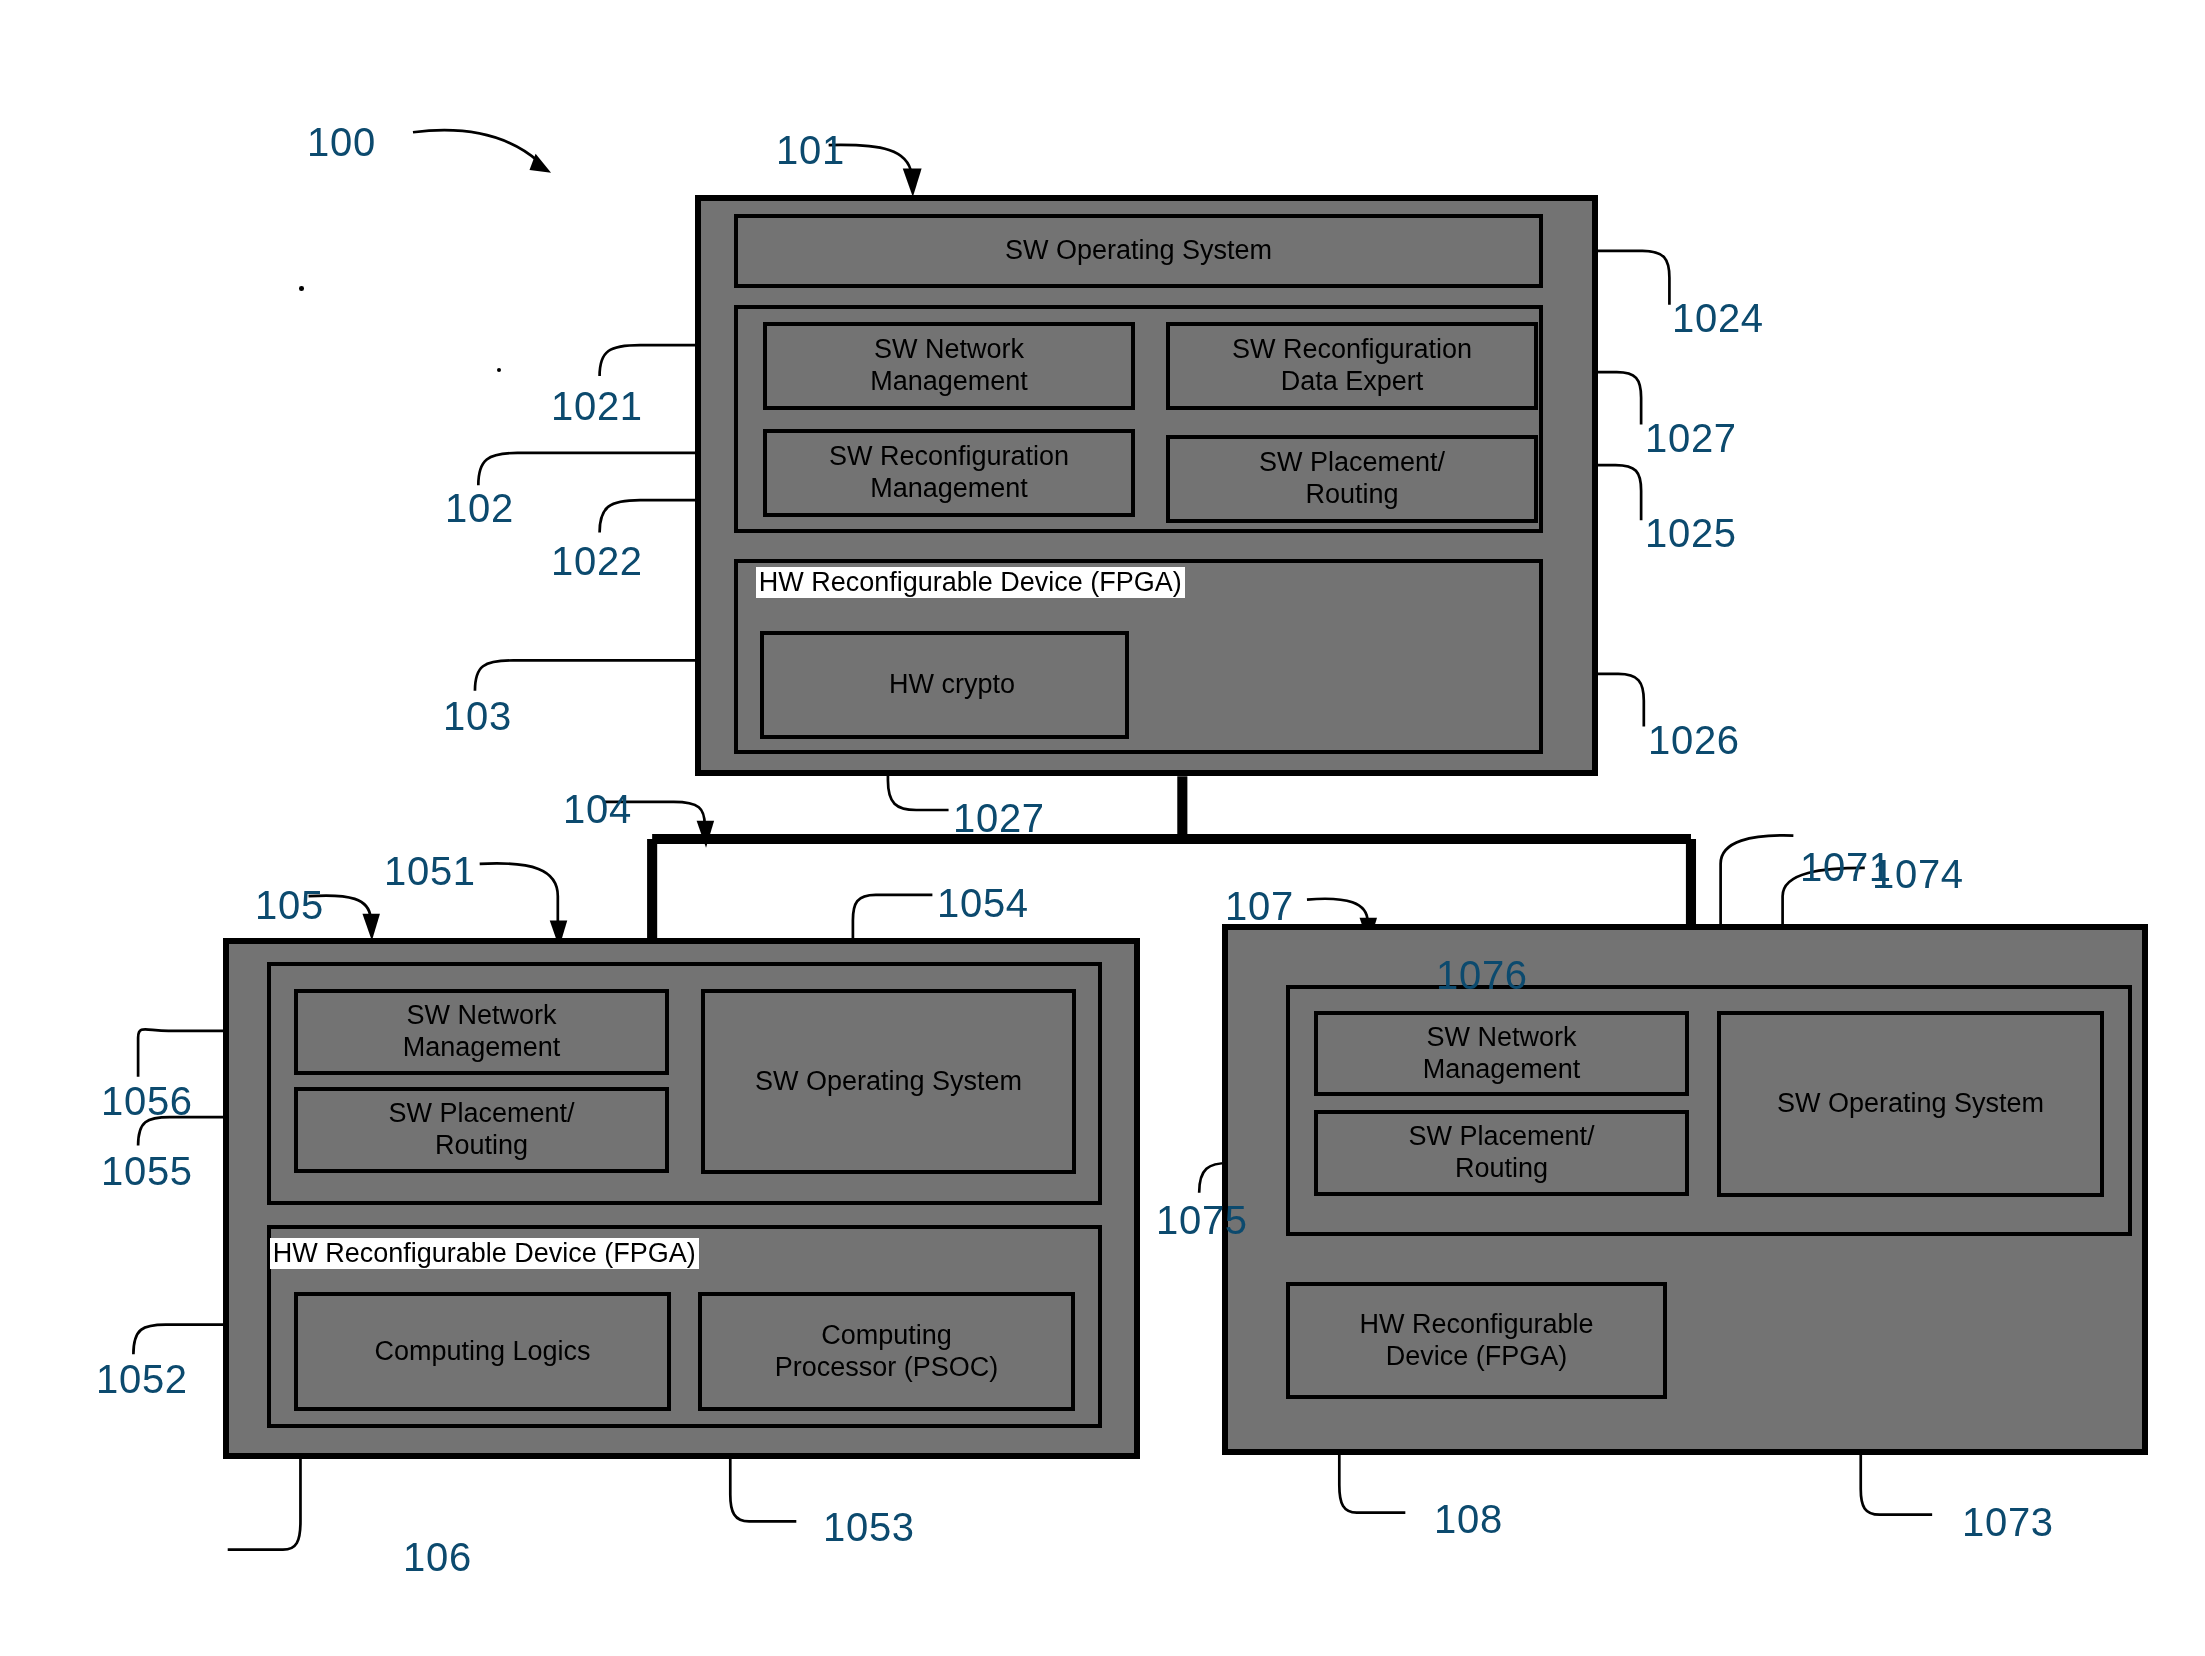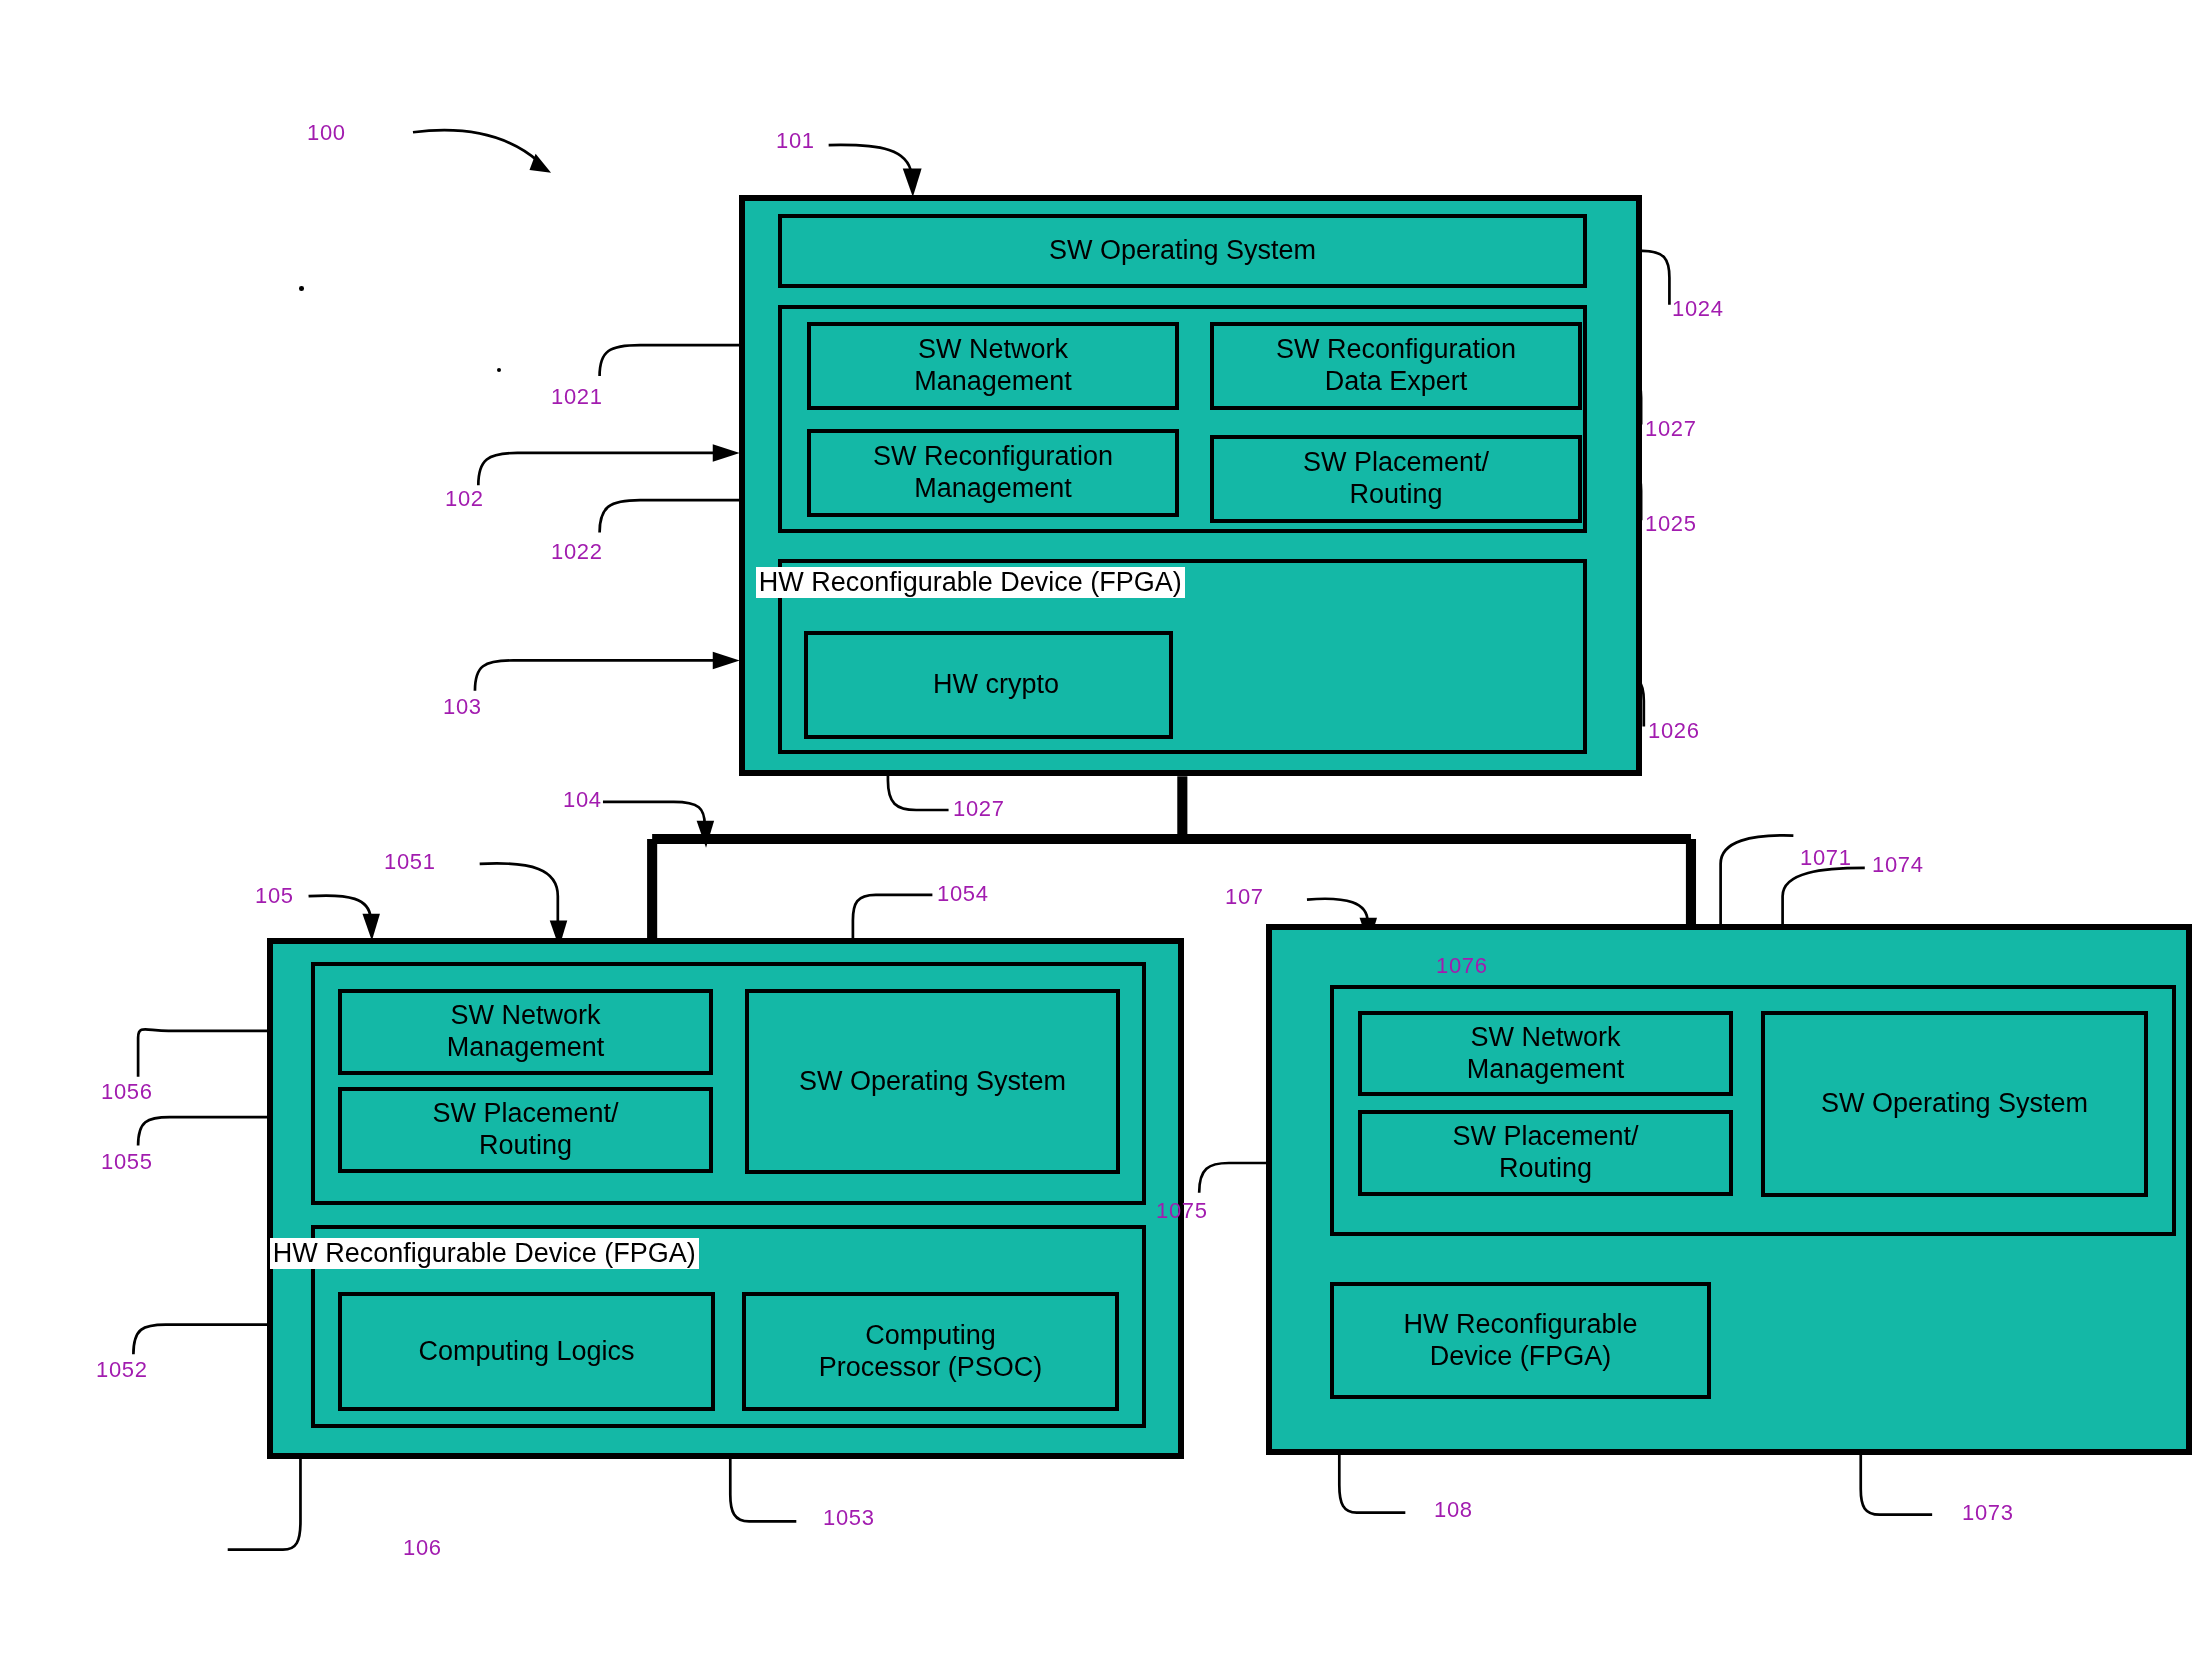--- a/index.html
+++ b/index.html
@@ -13,51 +13,50 @@
     position:relative;
     width:2205px;
     height:1657px;
     background:#ffffff;
     overflow:hidden;
   }
   
   .box{
     position:absolute;
     box-sizing:border-box;
-    background:#14b8a6;
+    background:#737373;
     border:4.7px solid #000;
     display:flex;
     align-items:center;
     justify-content:center;
     text-align:center;
     line-height:1.18;
-    margin-left:44px;
   }
   .box.outer{border-width:6px;}
   .box.mid{border-width:4.7px;}
   .box.leaf{border-width:4px;}
   
   .boxtitle{
     position:absolute;
     font-size:27px;
     white-space:pre;
     background:#fff;
     padding:0 2.7px;
   }
   .celltext{
     font-size:27px;
     white-space:pre-line;
   }
   
   .ref{
     position:absolute;
-    font-size:22px;
+    font-size:40px;
     letter-spacing:0.7px;
     white-space:pre;
-    color:#a21caf;
+    color:#0c4a6e;
   }
   
   #wires{
     position:absolute;
     left:0;top:0;
     width:2205px;height:1657px;
     pointer-events:none;
   }
   #wires .thin{fill:none;stroke:#000;stroke-width:4;}
   #wires .bus{fill:none;stroke:#000;stroke-width:15;}

